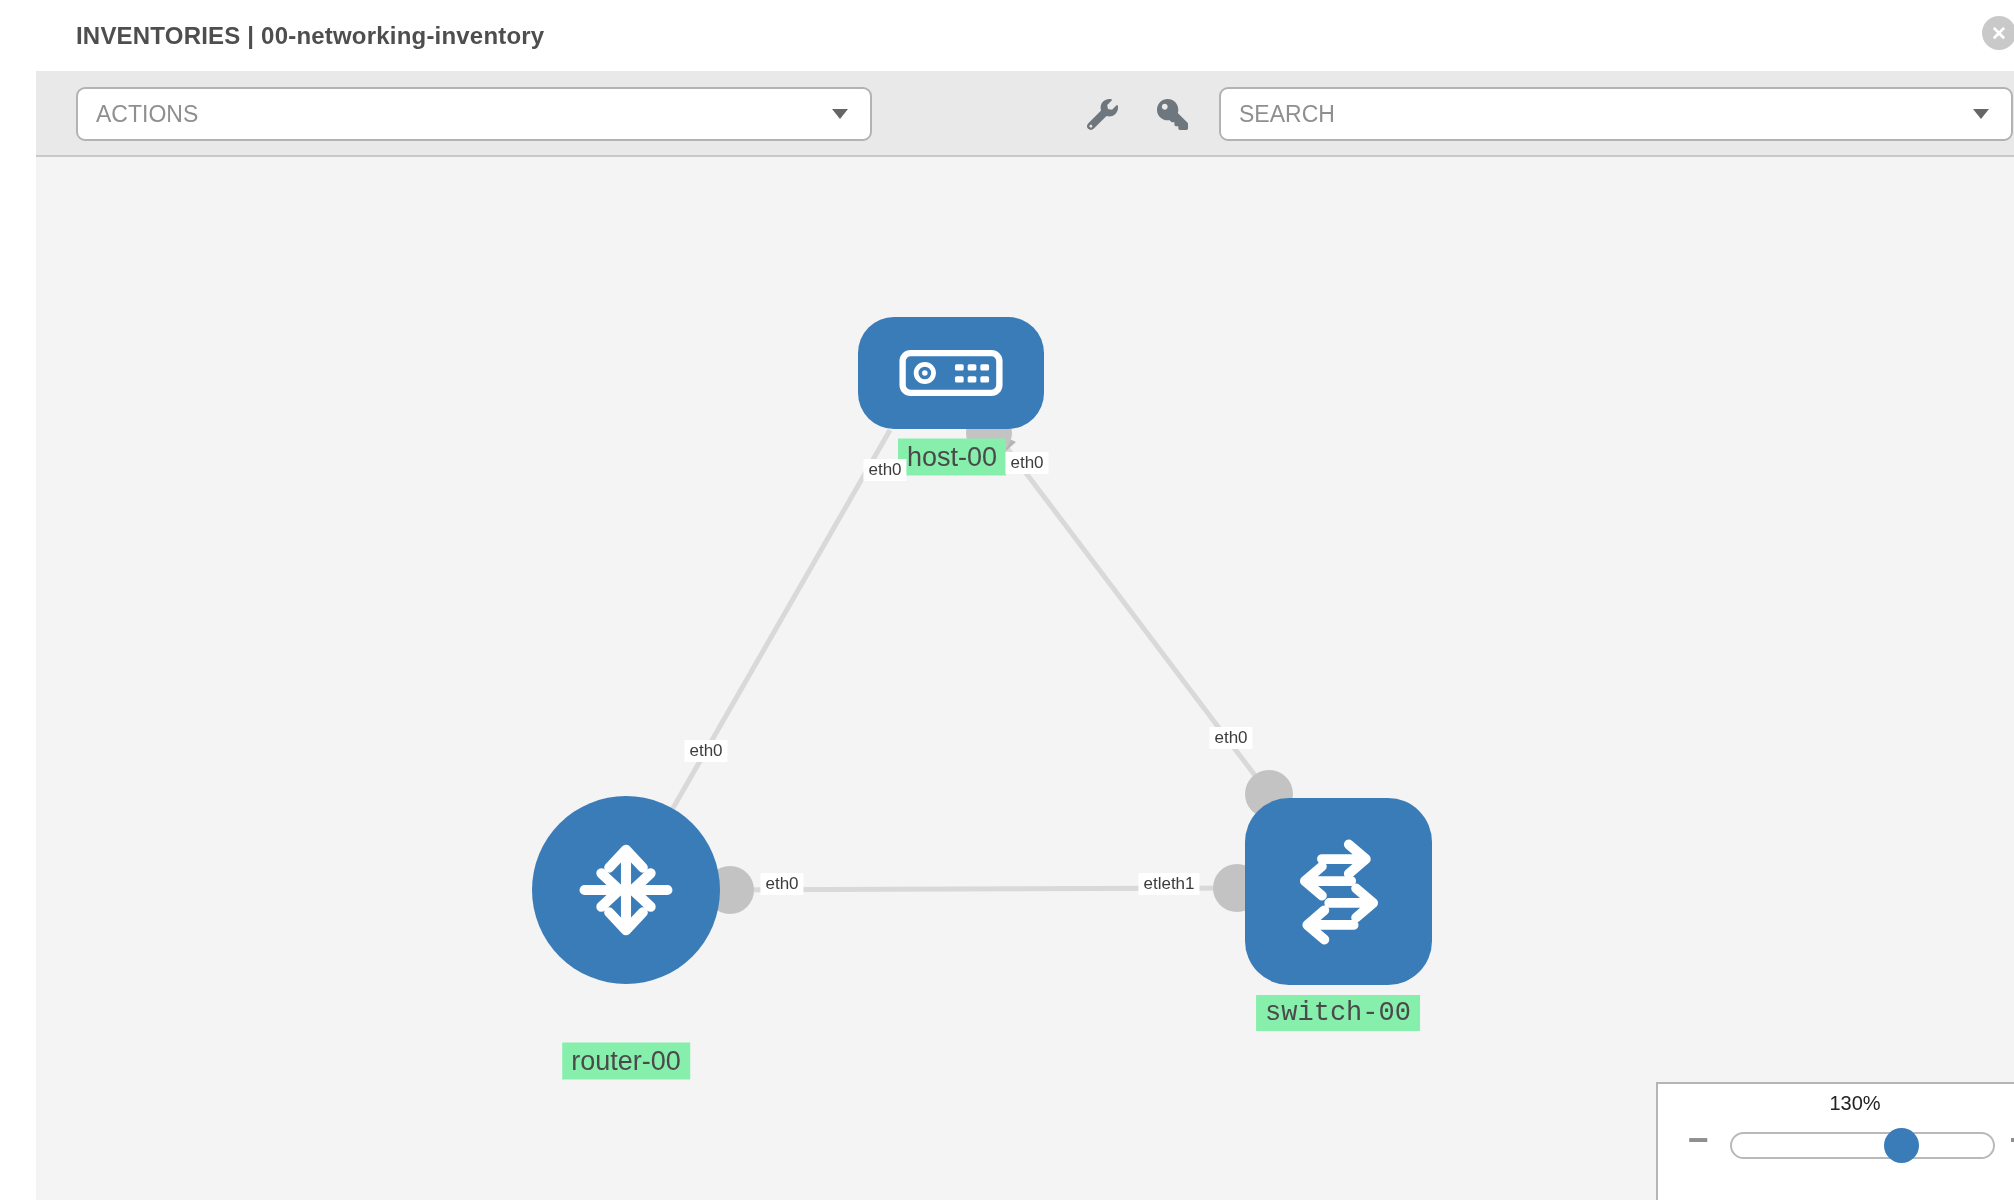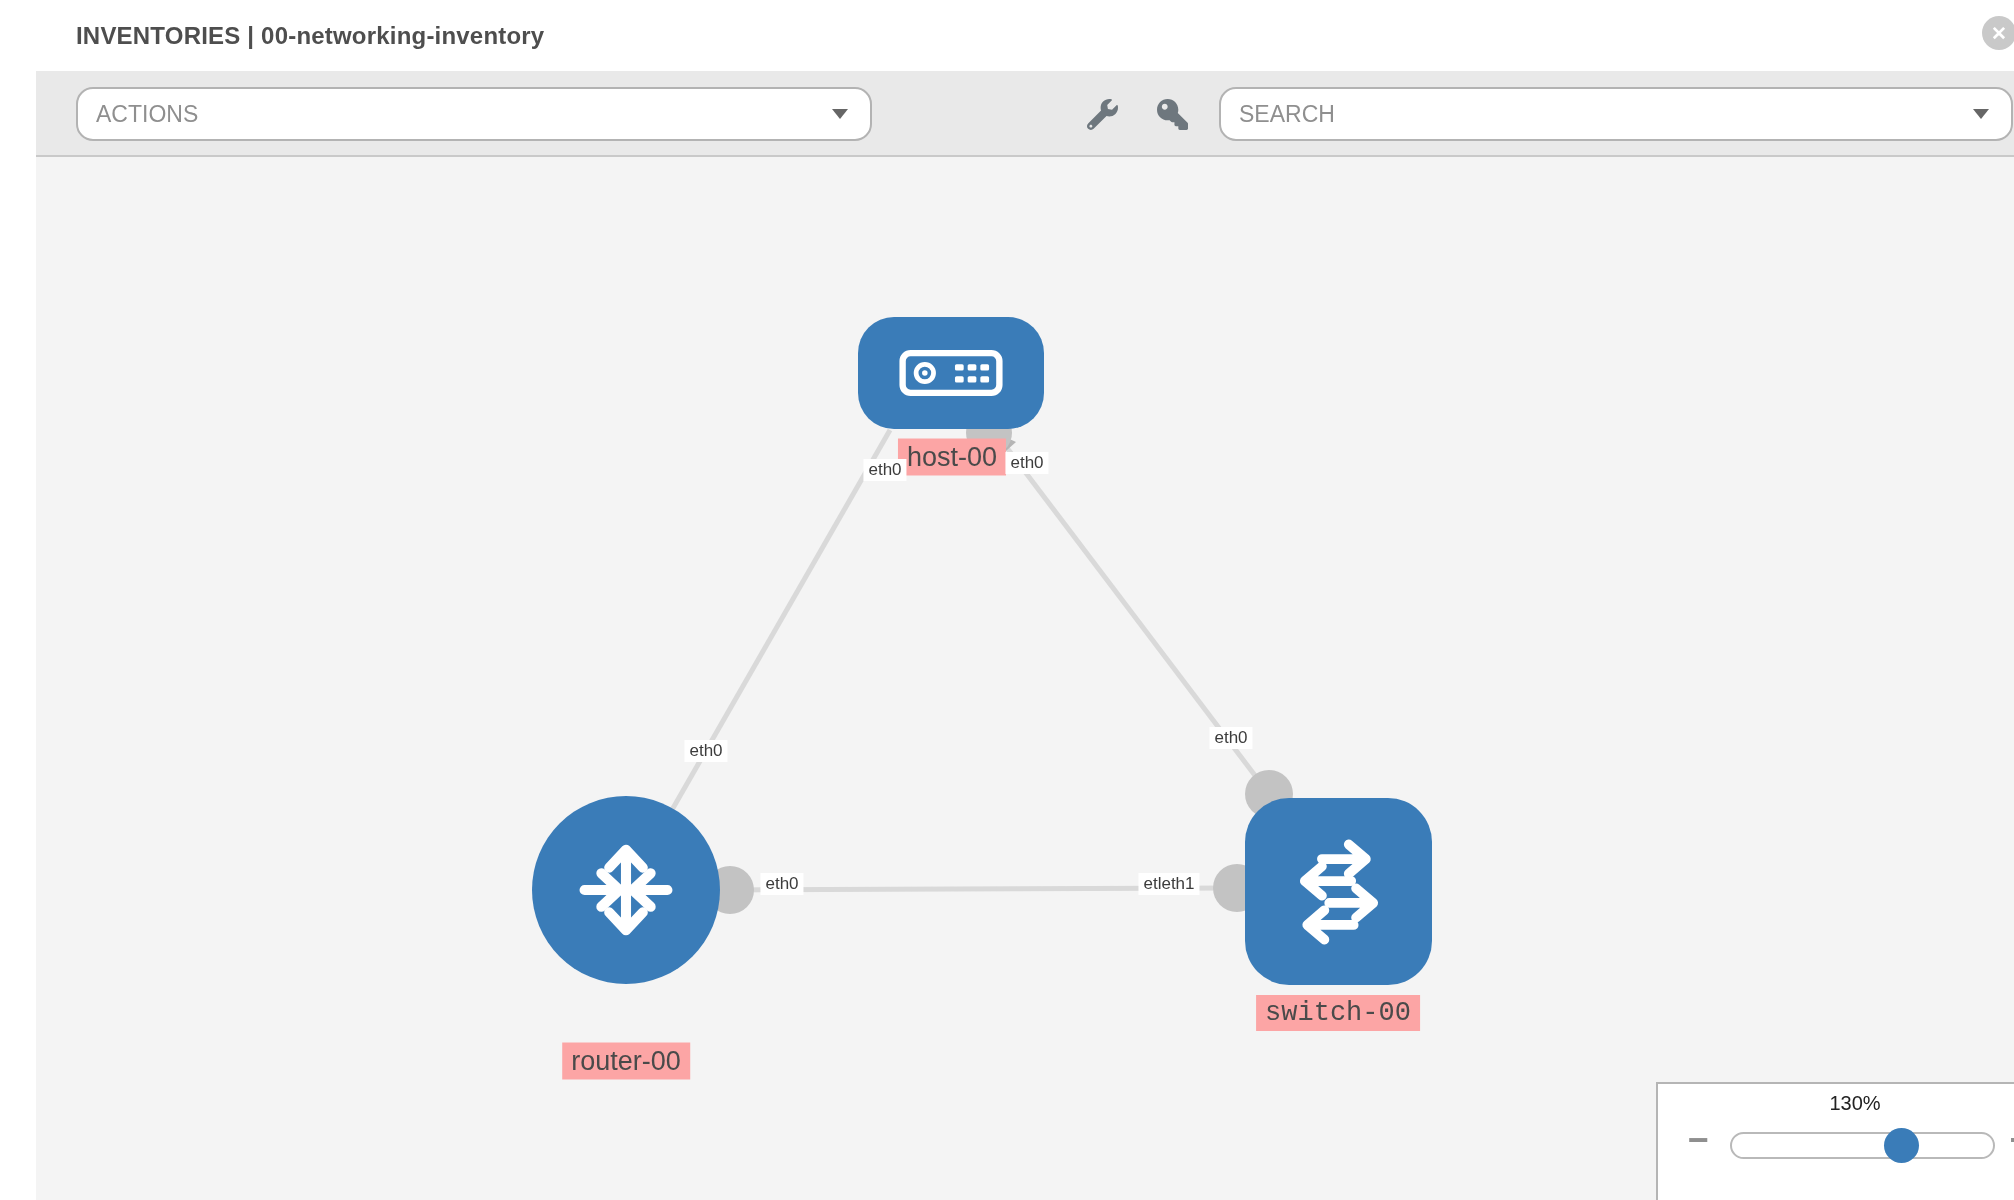--- a/index.html
+++ b/index.html
@@ -7,21 +7,21 @@
   .app { position:relative; width:2014px; height:1200px; overflow:hidden; background:#fff;margin-left:36px; }
 
   
   .topbar { position:absolute; left:0; top:0; width:2014px; height:71px; background:#fff; }
   .page-title { position:absolute; left:40px; top:0; line-height:71px; font-size:24px; font-weight:bold; color:#4e4e4e; letter-spacing:.2px; }
   .close-btn { position:absolute; left:1946px; top:16px; width:34px; height:34px; border:none; border-radius:50%; background:#c9c9c9; cursor:pointer; display:flex; align-items:center; justify-content:center; }
   .close-btn span { color:#fff; font-size:19px; font-weight:bold; line-height:1; }
 
   
   .toolbar { position:absolute; left:0; top:71px; width:2014px; height:86px; background:#e9e9e9; border-bottom:2px solid #c9c9c9; }
-  .dropdown { position:absolute; top:16px; height:54px; background:#fff; border:2px solid #b3b3b3; border-radius:17px; display:flex; align-items:center; cursor:pointer; }
+  .dropdown { position:absolute; top:16px; height:54px; background:#fff; border:2px solid #b3b3b3; border-radius:9px; display:flex; align-items:center; cursor:pointer; }
   .dropdown .dd-label { padding-left:18px; font-size:23px; color:#8f8f8f; }
   .dropdown .caret { position:absolute; right:22px; top:50%; margin-top:-5px; width:0; height:0; border-left:8px solid transparent; border-right:8px solid transparent; border-top:10px solid #666; }
   .dd-actions { left:40px; width:796px; }
   .dd-search  { left:1183px; width:794px; }
   .tool-btn { position:absolute; top:16px; width:54px; height:54px; background:transparent; border:none; cursor:pointer; display:flex; align-items:center; justify-content:center; }
   .tool-btn svg { width:31px; height:31px; fill:#6e777e; }
   .btn-wrench { left:1039px; }
   .btn-key { left:1109px; }
 
   
@@ -30,21 +30,21 @@
   .link-layer line { stroke:#d9d9d9; stroke-width:5; }
   .iface-dot { fill:#c3c3c3; }
 
   .node { position:absolute; background:#3a7cb8; display:flex; align-items:center; justify-content:center; cursor:pointer; }
   .node-host { left:822px; top:160px; width:186px; height:112px; border-radius:36px; }
   .node-router { left:496px; top:639px; width:188px; height:188px; border-radius:50%; }
   .node-switch { left:1209px; top:641px; width:187px; height:187px; border-radius:44px; }
   .node svg { display:block; }
   .node svg .st { fill:none; stroke:#fff; stroke-linecap:round; stroke-linejoin:round; }
 
-  .node-label { position:absolute; transform:translate(-50%,-50%); background:#fca5a5; color:#4a4a4a; font-size:27px; padding:3px 9px; white-space:nowrap; }
+  .node-label { position:absolute; transform:translate(-50%,-50%); background:#86efac; color:#4a4a4a; font-size:27px; padding:3px 9px; white-space:nowrap; }
   .if-label { position:absolute; transform:translate(-50%,-50%); background:#fff; color:#3c3c3c; font-size:17px; padding:1px 5px; white-space:nowrap; }
 
   
   .zoom-panel { position:absolute; left:1620px; top:925px; width:420px; height:150px; background:#fff; border:2px solid #b5b5b5; }
   .zoom-level { position:absolute; left:0; top:8px; width:394px; text-align:center; font-size:20px; color:#222; }
   .zoom-minus, .zoom-plus { position:absolute; top:36px; width:40px; height:40px; background:transparent; border:none; color:#8f8f8f; font-size:36px; font-weight:bold; line-height:40px; text-align:center; cursor:pointer; padding:0; }
   .zoom-minus { left:20px; }
   .zoom-plus { left:342px; }
   .zoom-track { position:absolute; left:72px; top:48px; width:265px; height:27px; background:#fff; border:2px solid #b9b9b9; border-radius:14px; cursor:pointer; }
   .zoom-thumb { position:absolute; left:226px; top:44px; width:35px; height:35px; border-radius:50%; background:#3a7cb8; cursor:grab; }

